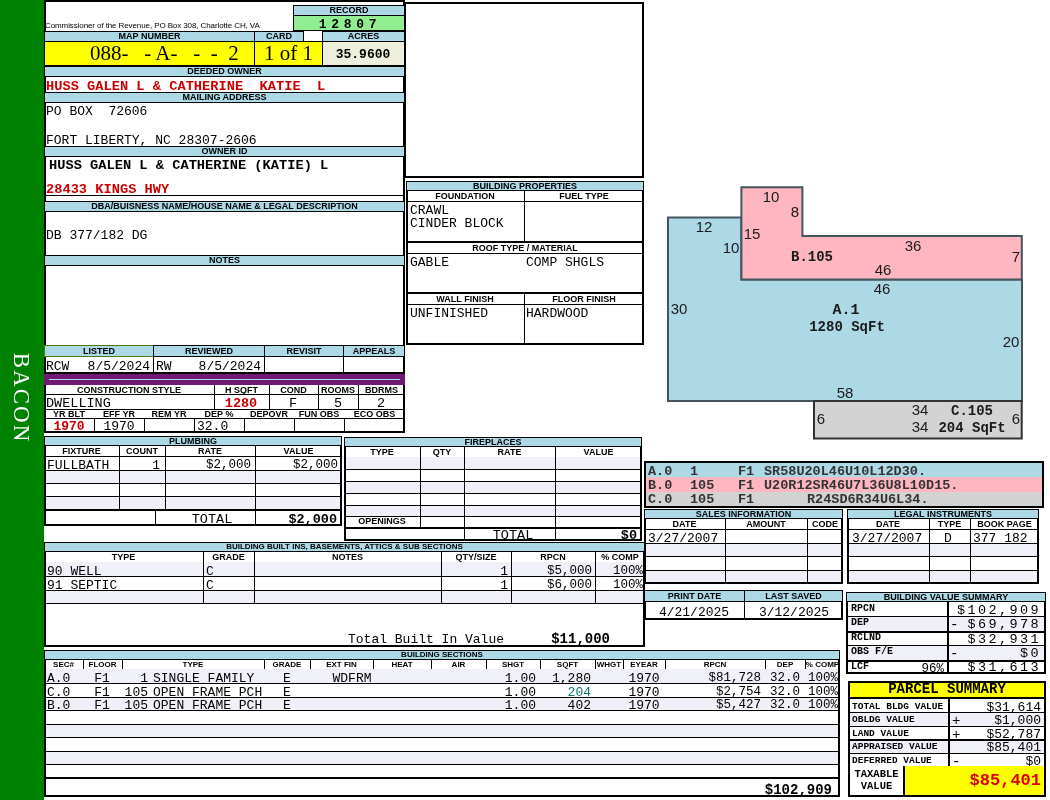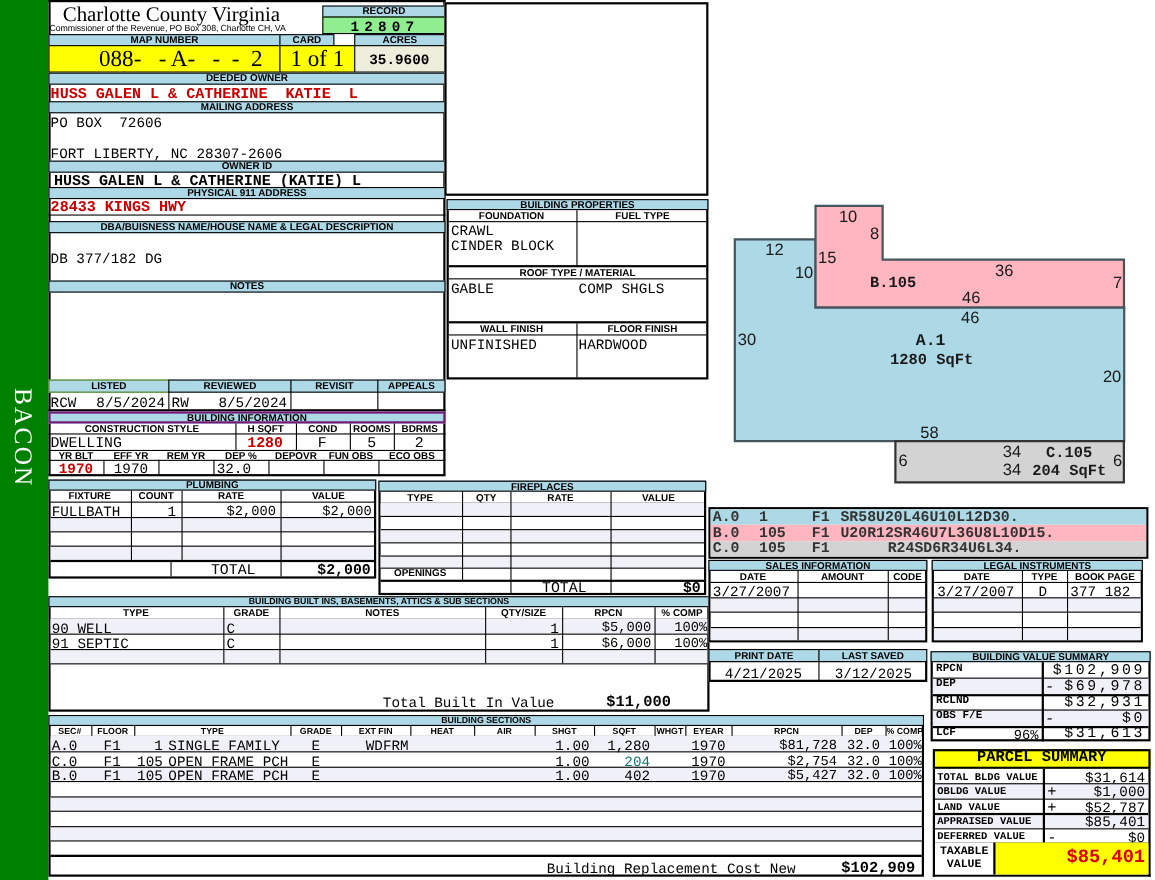--- a/index.html
+++ b/index.html
@@ -4,60 +4,58 @@
 *{margin:0;padding:0;box-sizing:border-box}
 html,body{width:1050px;height:800px;background:#fff;overflow:hidden}
 #page{position:relative;width:1050px;height:800px;font-family:"Liberation Sans",sans-serif}
 #page>div{position:absolute}
 </style></head>
 <body>
 <div id="page">
 <div style="left:0px;top:0px;width:44px;height:800px;background:#008000;"></div>
 <div style="left:21px;top:398px;transform:translate(-50%,-50%) rotate(90deg);font:23px 'Liberation Serif',serif;color:#fff;letter-spacing:2px;white-space:pre;">BACON</div>
 <div style="left:44px;top:0px;width:361px;height:432px;background:#fff;border:2px solid #000;border-bottom:none;"></div>
-<div style="left:57px;top:3px;font:19px 'Liberation Serif',serif;color:#000;">Charlotte County Virginia</div>
 <div style="left:45px;top:21px;font:8px 'Liberation Sans',sans-serif;color:#000;letter-spacing:-0.1px;">Commissioner of the Revenue, PO Box 308, Charlotte CH, VA</div>
 <div style="left:293px;top:5px;width:112px;height:11px;background:#ADD8E6;border:1px solid #000;font:bold 9px 'Liberation Sans',sans-serif;text-align:center;line-height:9px;overflow:hidden;">RECORD</div>
 <div style="left:293px;top:15px;width:112px;height:16px;background:#90EE90;border:1px solid #000;"></div>
 <div style="left:293px;top:17px;width:112px;height:13px;font:bold 13px 'Liberation Mono',monospace;text-align:center;letter-spacing:4.7px;text-indent:2px;">12807</div>
 <div style="left:44px;top:31px;width:211px;height:11px;background:#ADD8E6;border:1px solid #000;font:bold 9px 'Liberation Sans',sans-serif;text-align:center;line-height:9px;overflow:hidden;">MAP NUMBER</div>
 <div style="left:254px;top:31px;width:50px;height:11px;background:#ADD8E6;border:1px solid #000;font:bold 9px 'Liberation Sans',sans-serif;text-align:center;line-height:9px;overflow:hidden;">CARD</div>
 <div style="left:322px;top:31px;width:83px;height:11px;background:#ADD8E6;border:1px solid #000;font:bold 9px 'Liberation Sans',sans-serif;text-align:center;line-height:9px;overflow:hidden;">ACRES</div>
 <div style="left:44px;top:41px;width:211px;height:25px;background:#FFFF00;border:1px solid #000;"></div>
 <div style="left:90px;top:41px;width:170px;height:25px;font:21px 'Liberation Serif',serif;line-height:24px;">088-&nbsp;&nbsp; - A-&nbsp;&nbsp; -&nbsp; -&nbsp; 2</div>
 <div style="left:254px;top:41px;width:69px;height:25px;background:#FFFF00;border:1px solid #000;"></div>
 <div style="left:254px;top:41px;width:69px;height:25px;font:21px 'Liberation Serif',serif;text-align:center;line-height:24px;">1 of 1</div>
 <div style="left:322px;top:41px;width:83px;height:25px;background:#EEEEDC;border:1px solid #000;"></div>
 <div style="left:363px;top:47px;transform:translateX(-50%);font:bold 13px 'Liberation Mono',monospace;white-space:pre;color:#000;">35.9600</div>
 <div style="left:44px;top:66px;width:361px;height:11px;background:#ADD8E6;border:1px solid #000;font:bold 9px 'Liberation Sans',sans-serif;text-align:center;line-height:9px;overflow:hidden;">DEEDED OWNER</div>
 <div style="left:44px;top:92px;width:361px;height:11px;background:#ADD8E6;border:1px solid #000;font:bold 9px 'Liberation Sans',sans-serif;text-align:center;line-height:9px;overflow:hidden;">MAILING ADDRESS</div>
 <div style="left:46px;top:79px;font:bold 13.7px 'Liberation Mono',monospace;white-space:pre;color:#CC0000;">HUSS GALEN L &amp; CATHERINE  KATIE  L</div>
 <div style="left:46px;top:104px;font:13px 'Liberation Mono',monospace;white-space:pre;color:#000;">PO BOX  72606</div>
 <div style="left:46px;top:133px;font:13px 'Liberation Mono',monospace;white-space:pre;color:#000;">FORT LIBERTY, NC 28307-2606</div>
 <div style="left:44px;top:146px;width:361px;height:11px;background:#ADD8E6;border:1px solid #000;font:bold 9px 'Liberation Sans',sans-serif;text-align:center;line-height:9px;overflow:hidden;">OWNER ID</div>
 <div style="left:49px;top:158px;font:bold 13.7px 'Liberation Mono',monospace;white-space:pre;color:#000;">HUSS GALEN L &amp; CATHERINE (KATIE) L</div>
-<div style="left:44px;top:170px;width:361px;height:11px;background:#ADD8E6;border:1px solid #000;font:bold 9px 'Liberation Sans',sans-serif;text-align:center;line-height:9px;overflow:hidden;">PHYSICAL 911 ADDRESS</div>
 <div style="left:46px;top:182px;font:bold 13.7px 'Liberation Mono',monospace;white-space:pre;color:#CC0000;">28433 KINGS HWY</div>
 <div style="left:44px;top:195px;width:361px;height:1px;background:#000;"></div>
 <div style="left:44px;top:201px;width:361px;height:11px;background:#ADD8E6;border:1px solid #000;font:bold 9px 'Liberation Sans',sans-serif;text-align:center;line-height:9px;overflow:hidden;">DBA/BUISNESS NAME/HOUSE NAME &amp; LEGAL DESCRIPTION</div>
 <div style="left:46px;top:228px;font:13px 'Liberation Mono',monospace;white-space:pre;color:#000;">DB 377/182 DG</div>
 <div style="left:44px;top:255px;width:361px;height:11px;background:#ADD8E6;border:1px solid #000;font:bold 9px 'Liberation Sans',sans-serif;text-align:center;line-height:9px;overflow:hidden;">NOTES</div>
 <div style="left:44px;top:345px;width:110px;height:12px;background:#ADD8E6;border:1px solid #4d7c0f;font:bold 9px 'Liberation Sans',sans-serif;text-align:center;line-height:10px;overflow:hidden;">LISTED</div>
 <div style="left:153px;top:345px;width:112px;height:12px;background:#ADD8E6;border:1px solid #000;font:bold 9px 'Liberation Sans',sans-serif;text-align:center;line-height:10px;overflow:hidden;">REVIEWED</div>
 <div style="left:264px;top:345px;width:80px;height:12px;background:#ADD8E6;border:1px solid #000;font:bold 9px 'Liberation Sans',sans-serif;text-align:center;line-height:10px;overflow:hidden;">REVISIT</div>
 <div style="left:343px;top:345px;width:62px;height:12px;background:#ADD8E6;border:1px solid #000;font:bold 9px 'Liberation Sans',sans-serif;text-align:center;line-height:10px;overflow:hidden;">APPEALS</div>
 <div style="left:46px;top:359px;font:13px 'Liberation Mono',monospace;white-space:pre;color:#000;">RCW</div>
 <div style="right:900px;top:359px;font:13px 'Liberation Mono',monospace;white-space:pre;color:#000;">8/5/2024</div>
 <div style="left:156px;top:359px;font:13px 'Liberation Mono',monospace;white-space:pre;color:#000;">RW</div>
 <div style="right:789px;top:359px;font:13px 'Liberation Mono',monospace;white-space:pre;color:#000;">8/5/2024</div>
 <div style="left:153px;top:356px;width:1px;height:16px;background:#000;"></div>
 <div style="left:264px;top:356px;width:1px;height:16px;background:#000;"></div>
 <div style="left:343px;top:356px;width:1px;height:16px;background:#000;"></div>
 <div style="left:44px;top:372px;width:361px;height:2px;background:#000;"></div>
-<div style="left:44px;top:374px;width:361px;height:11px;background:#ADD8E6;border:2px solid #701a75;font:bold 9px 'Liberation Sans',sans-serif;text-align:center;line-height:9px;overflow:hidden;">BUILDING INFORMATION</div>
+<div style="left:44px;top:374px;width:361px;height:11px;background:#ADD8E6;border:5px solid #701a75;font:bold 9px 'Liberation Sans',sans-serif;text-align:center;line-height:9px;overflow:hidden;">BUILDING INFORMATION</div>
 <div style="left:44px;top:385px;width:170px;height:10px;font:bold 9px 'Liberation Sans',sans-serif;text-align:center;line-height:10px;overflow:hidden;">CONSTRUCTION STYLE</div>
 <div style="left:214px;top:385px;width:55px;height:10px;font:bold 9px 'Liberation Sans',sans-serif;text-align:center;line-height:10px;overflow:hidden;">H SQFT</div>
 <div style="left:269px;top:385px;width:49px;height:10px;font:bold 9px 'Liberation Sans',sans-serif;text-align:center;line-height:10px;overflow:hidden;">COND</div>
 <div style="left:318px;top:385px;width:40px;height:10px;font:bold 9px 'Liberation Sans',sans-serif;text-align:center;line-height:10px;overflow:hidden;">ROOMS</div>
 <div style="left:358px;top:385px;width:47px;height:10px;font:bold 9px 'Liberation Sans',sans-serif;text-align:center;line-height:10px;overflow:hidden;">BDRMS</div>
 <div style="left:44px;top:394px;width:361px;height:1px;background:#000;"></div>
 <div style="left:46px;top:396px;font:13.5px 'Liberation Mono',monospace;white-space:pre;color:#000;">DWELLING</div>
 <div style="left:241px;top:396px;transform:translateX(-50%);font:bold 13.5px 'Liberation Mono',monospace;white-space:pre;color:#CC0000;">1280</div>
 <div style="left:293px;top:396px;transform:translateX(-50%);font:13.5px 'Liberation Mono',monospace;white-space:pre;color:#000;">F</div>
 <div style="left:338px;top:396px;transform:translateX(-50%);font:13.5px 'Liberation Mono',monospace;white-space:pre;color:#000;">5</div>
@@ -234,21 +232,20 @@
 <div style="left:46px;top:696.5px;width:792px;height:1px;background:#000;"></div>
 <div style="left:46px;top:710px;width:792px;height:1px;background:#000;"></div>
 <div style="left:46px;top:723.5px;width:792px;height:13.5px;background:#F0F0F8;"></div>
 <div style="left:46px;top:750.5px;width:792px;height:13.5px;background:#F0F0F8;"></div>
 <div style="left:46px;top:723.5px;width:792px;height:1px;background:#000;"></div>
 <div style="left:46px;top:737px;width:792px;height:1px;background:#000;"></div>
 <div style="left:46px;top:750.5px;width:792px;height:1px;background:#000;"></div>
 <div style="left:46px;top:764px;width:792px;height:1px;background:#000;"></div>
 <div style="left:46px;top:777.5px;width:792px;height:1px;background:#000;"></div>
 <div style="left:46px;top:777px;width:792px;height:2px;background:#000;"></div>
-<div style="left:497px;top:783px;font:13px 'Liberation Mono',monospace;white-space:pre;color:#000;">Building Replacement Cost New</div>
 <div style="right:218px;top:782px;font:bold 14px 'Liberation Mono',monospace;white-space:pre;color:#000;">$102,909</div>
 <div style="left:404px;top:2px;width:240px;height:176px;background:#fff;border:2px solid #000;"></div>
 <div style="left:406px;top:181px;width:238px;height:164px;background:#fff;border:2px solid #000;"></div>
 <div style="left:406px;top:181px;width:238px;height:10px;background:#ADD8E6;border:1px solid #000;font:bold 9px 'Liberation Sans',sans-serif;text-align:center;line-height:8px;overflow:hidden;">BUILDING PROPERTIES</div>
 <div style="left:406px;top:191px;width:118px;height:10px;font:bold 9px 'Liberation Sans',sans-serif;text-align:center;line-height:10px;overflow:hidden;">FOUNDATION</div>
 <div style="left:524px;top:191px;width:120px;height:10px;font:bold 9px 'Liberation Sans',sans-serif;text-align:center;line-height:10px;overflow:hidden;">FUEL TYPE</div>
 <div style="left:408px;top:201px;width:234px;height:1px;background:#000;"></div>
 <div style="left:410px;top:203px;font:13px 'Liberation Mono',monospace;white-space:pre;color:#000;">CRAWL</div>
 <div style="left:410px;top:216px;font:13px 'Liberation Mono',monospace;white-space:pre;color:#000;">CINDER BLOCK</div>
 <div style="left:524px;top:191px;width:1px;height:50px;background:#000;"></div>

